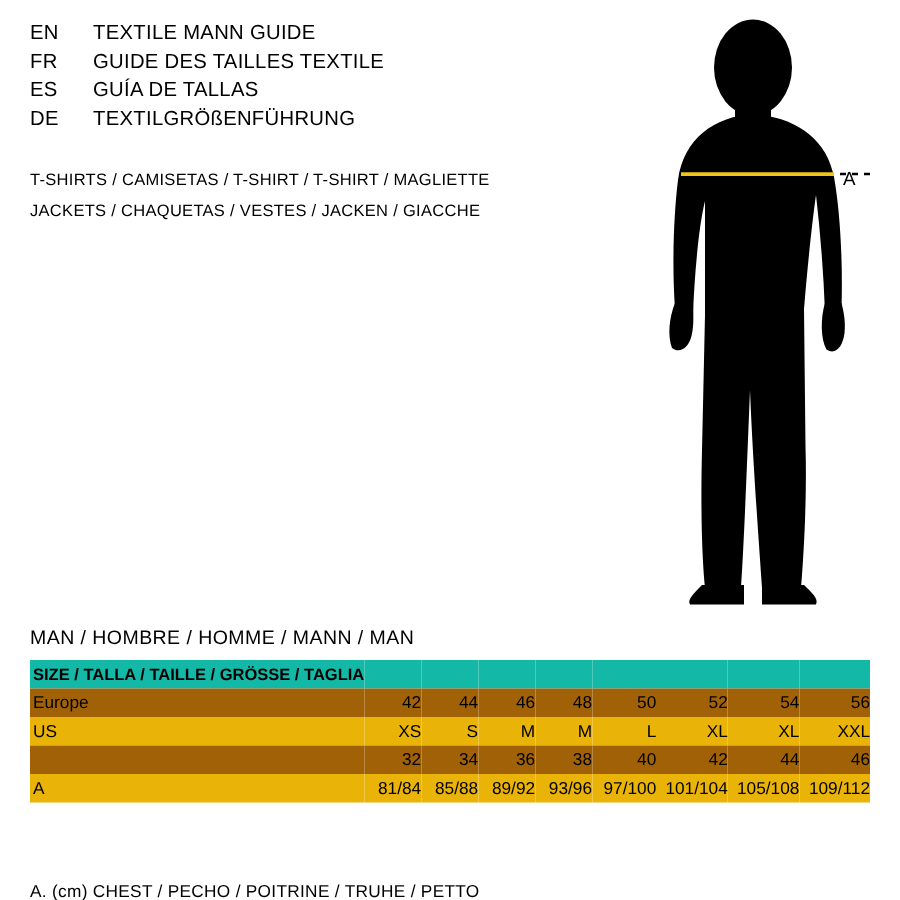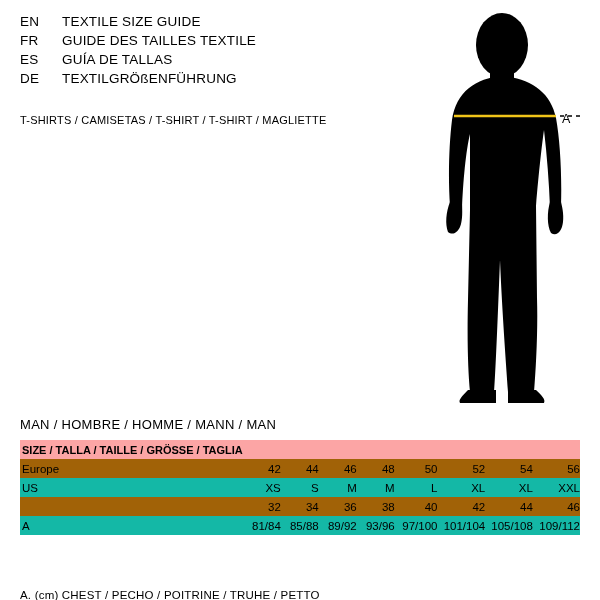--- a/index.html
+++ b/index.html
@@ -95,26 +95,26 @@
     border-collapse: collapse;
     font-size: 11.5px;
   }
   table.size-table td {
     padding: 0;
     height: 19px;
     vertical-align: middle;
     white-space: nowrap;
   }
   .row-header td {
-    background: #fca5a5;
+    background: #14b8a6;
     font-weight: bold;
     font-size: 11px;
   }
   .row-alt td {
-    background: #14b8a6;
+    background: #eab308;
   }
   .row-plain td {
     background: #a16207;
   }
   .col-label {
     width: 88px;
     padding-left: 2px !important;
   }
   .col-val {
     width: 67px;
@@ -131,38 +131,39 @@
   }
 </style>
 </head>
 <body>
 
 <div class="page">
 
   <div class="lang-block">
     <div class="lang-row">
       <span class="lang-code">EN</span>
-      <span class="lang-text">TEXTILE SIZE GUIDE</span>
+      <span class="lang-text">TEXTILE MANN GUIDE</span>
     </div>
     <div class="lang-row">
       <span class="lang-code">FR</span>
       <span class="lang-text">GUIDE DES TAILLES TEXTILE</span>
     </div>
     <div class="lang-row">
       <span class="lang-code">ES</span>
       <span class="lang-text">GUÍA DE TALLAS</span>
     </div>
     <div class="lang-row">
       <span class="lang-code">DE</span>
       <span class="lang-text">TEXTILGRÖßENFÜHRUNG</span>
     </div>
   </div>
 
   <div class="garment-block">
     <div class="garment-line">T-SHIRTS / CAMISETAS / T-SHIRT / T-SHIRT / MAGLIETTE</div>
+    <div class="garment-line">JACKETS / CHAQUETAS / VESTES / JACKEN / GIACCHE</div>
   </div>
 
   <div class="figure-wrap">
     <svg width="190" height="400" viewBox="0 0 190 400">
 
       <ellipse cx="92" cy="35" rx="26" ry="32" fill="#000000"></ellipse>
 
       <rect x="80" y="58" width="24" height="16" fill="#000000"></rect>
 
       <path d="M92 66

